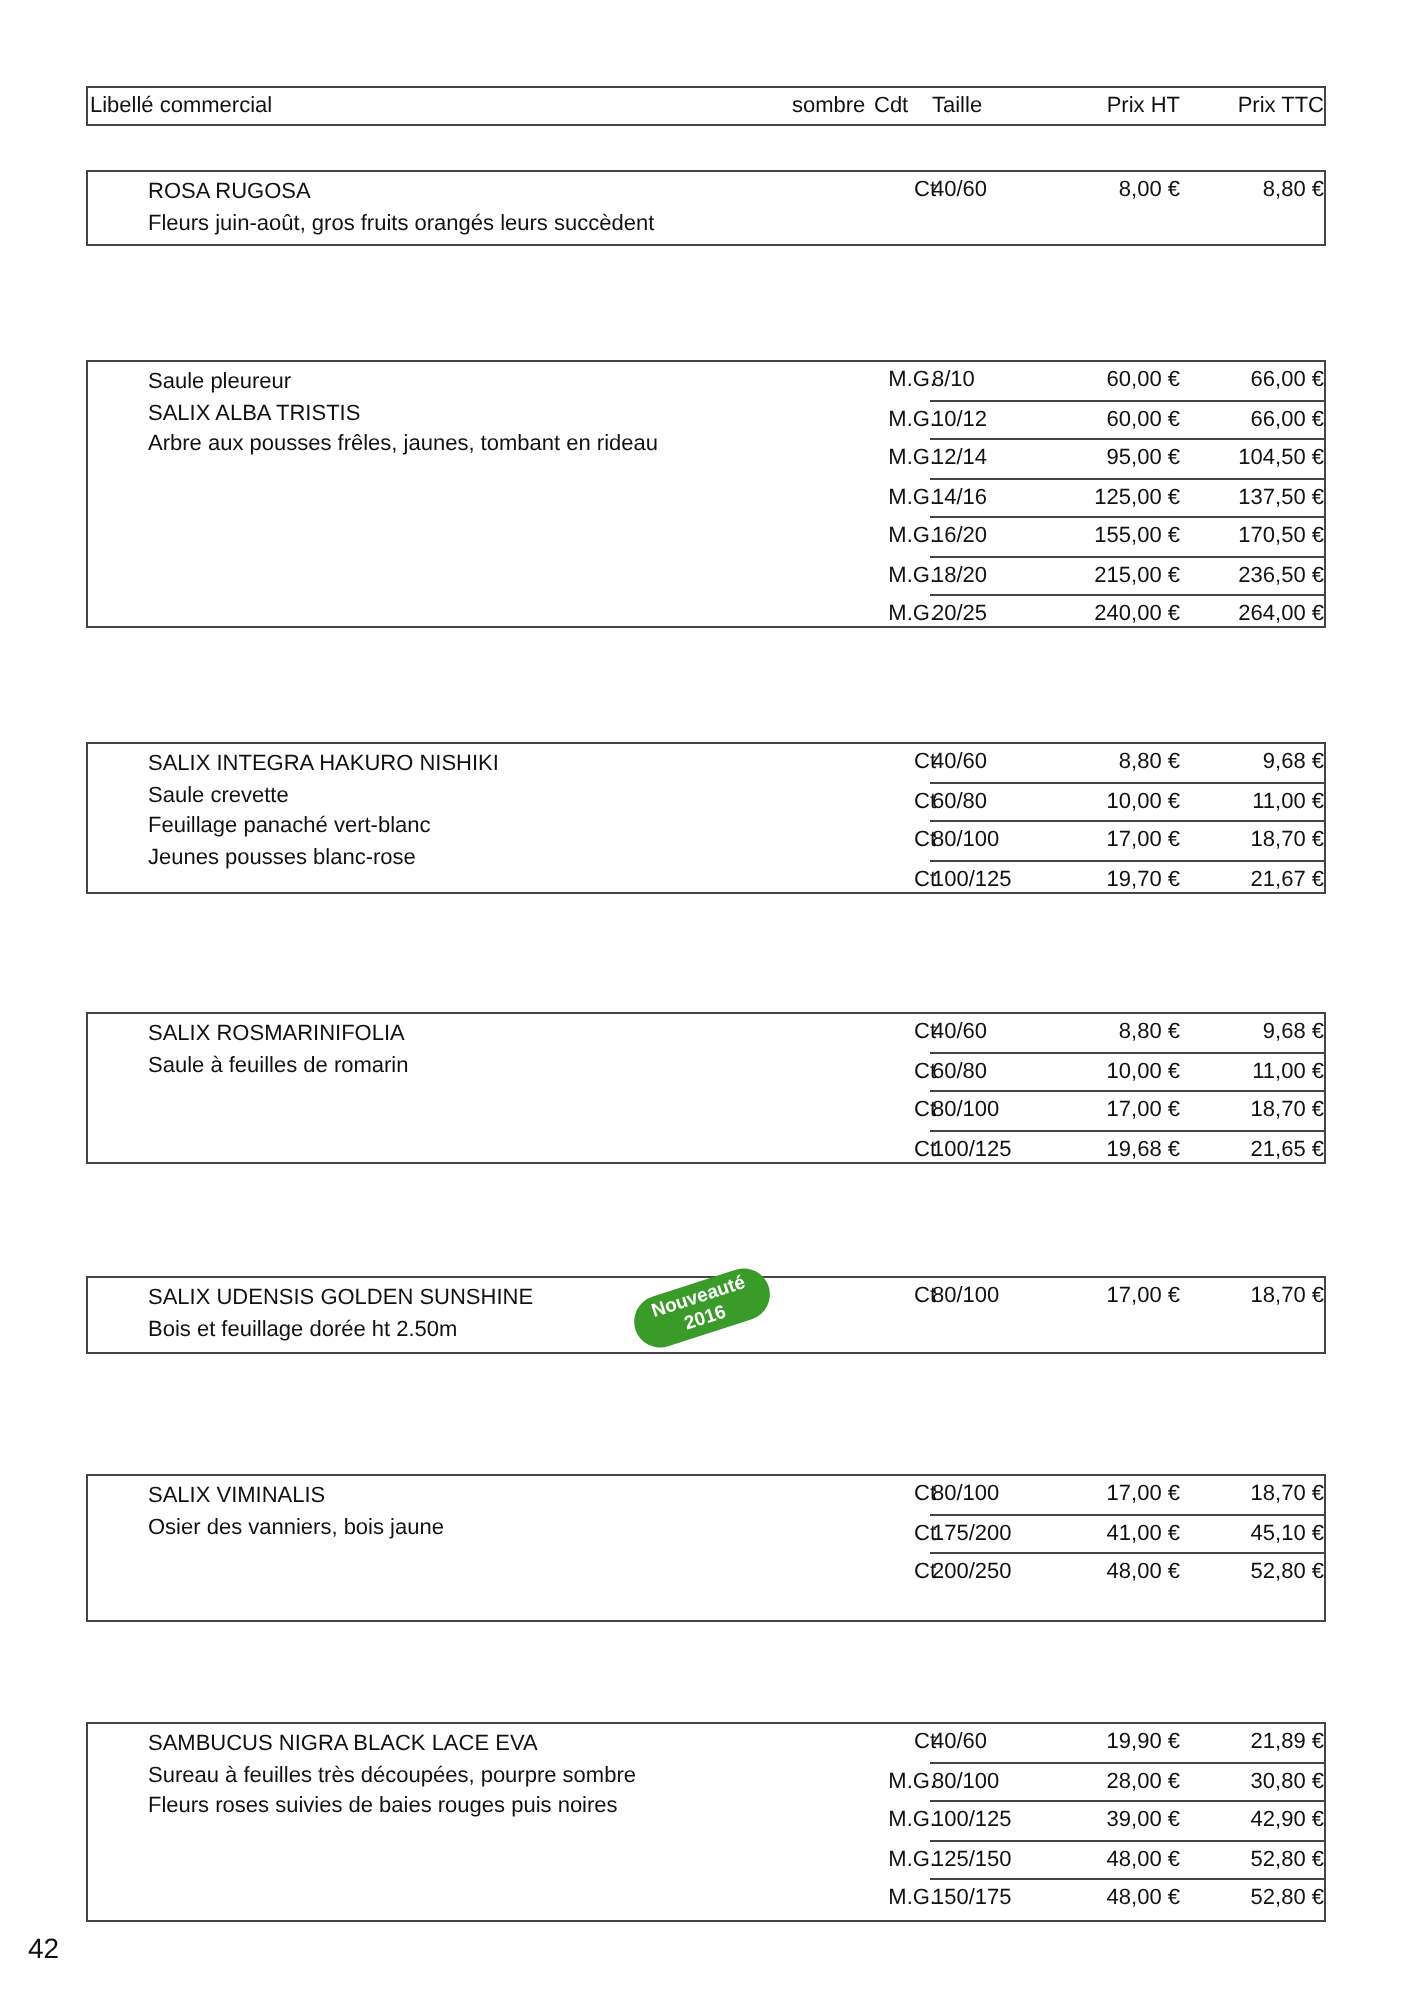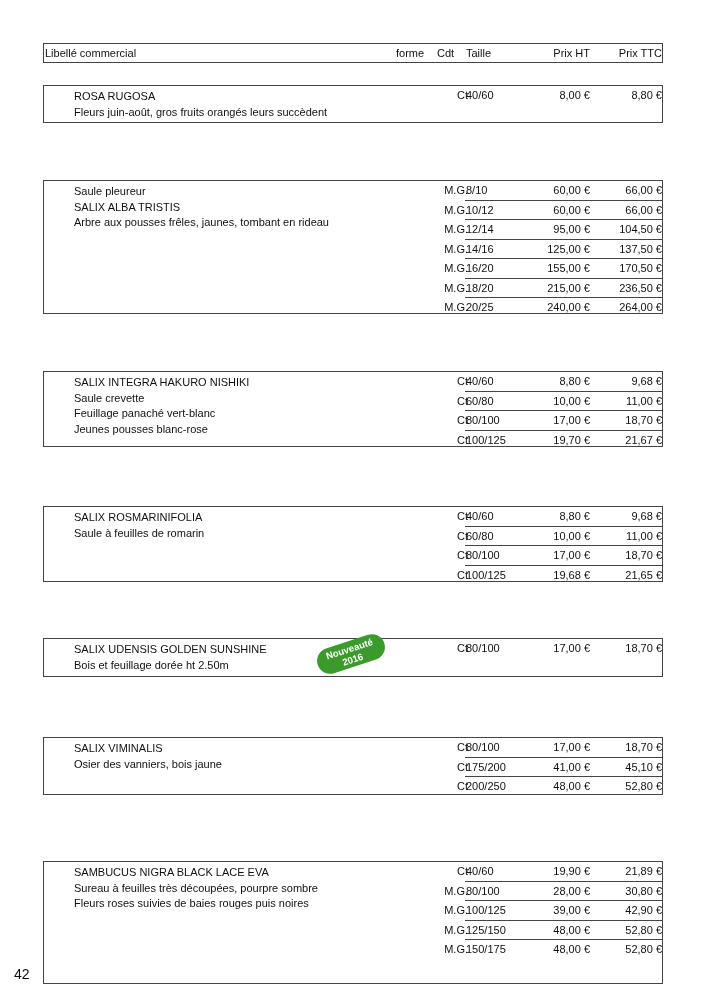--- a/index.html
+++ b/index.html
@@ -28,21 +28,21 @@
            background: #3a9a2a; border-radius: 13px; transform: rotate(-18deg);
            color: #fff; font-size: 9.5px; font-weight: bold; text-align: center; line-height: 11px;
            padding-top: 2px; box-sizing: border-box; }
   .pagenum { position: absolute; left: 14px; top: 966px; font-size: 14px; font-weight: normal; }
 </style>
 </head>
 <body>
 
 <div class="box header">
   <span class="h-lib">Libellé commercial</span>
-  <span class="h-forme">forme</span>
+  <span class="h-forme">sombre</span>
   <span class="h-cdt">Cdt</span>
   <span class="h-taille">Taille</span>
   <span class="h-ht">Prix HT</span>
   <span class="h-ttc">Prix TTC</span>
 </div>
 
 <div id="entries">
     <div class="box entry" style="top: 85px; height: 38px;">
       <div class="left">
         <div>ROSA RUGOSA</div>
@@ -193,21 +193,21 @@
       </div>
       <div class="rows">
         <div class="row">
           <span class="c-forme">Ct</span>
           <span class="c-taille">80/100</span>
           <span class="c-ht">17,00 €</span>
           <span class="c-ttc">18,70 €</span>
         </div>
       </div>
     </div>
-    <div class="box entry" style="top: 737px; height: 58px; padding-left: 11px;">
+    <div class="box entry" style="top: 737px; height: 74px; padding-left: 11px;">
       <div class="left">
         <div>SALIX VIMINALIS</div>
         <div>Osier des vanniers, bois jaune</div>
       </div>
       <div class="rows">
         <div class="row">
           <span class="c-forme">Ct</span>
           <span class="c-taille">80/100</span>
           <span class="c-ht">17,00 €</span>
           <span class="c-ttc">18,70 €</span>
@@ -221,21 +221,21 @@
           <div class="line"></div>
         </div>
         <div class="row">
           <span class="c-forme">Ct</span>
           <span class="c-taille">200/250</span>
           <span class="c-ht">48,00 €</span>
           <span class="c-ttc">52,80 €</span>
         </div>
       </div>
     </div>
-    <div class="box entry" style="top: 861px; height: 123px;">
+    <div class="box entry" style="top: 861px; height: 100px;">
       <div class="left">
         <div>SAMBUCUS NIGRA BLACK LACE EVA</div>
         <div>Sureau à feuilles très découpées, pourpre sombre</div>
         <div>Fleurs roses suivies de baies rouges puis noires</div>
       </div>
       <div class="rows">
         <div class="row">
           <span class="c-forme">Ct</span>
           <span class="c-taille">40/60</span>
           <span class="c-ht">19,90 €</span>

